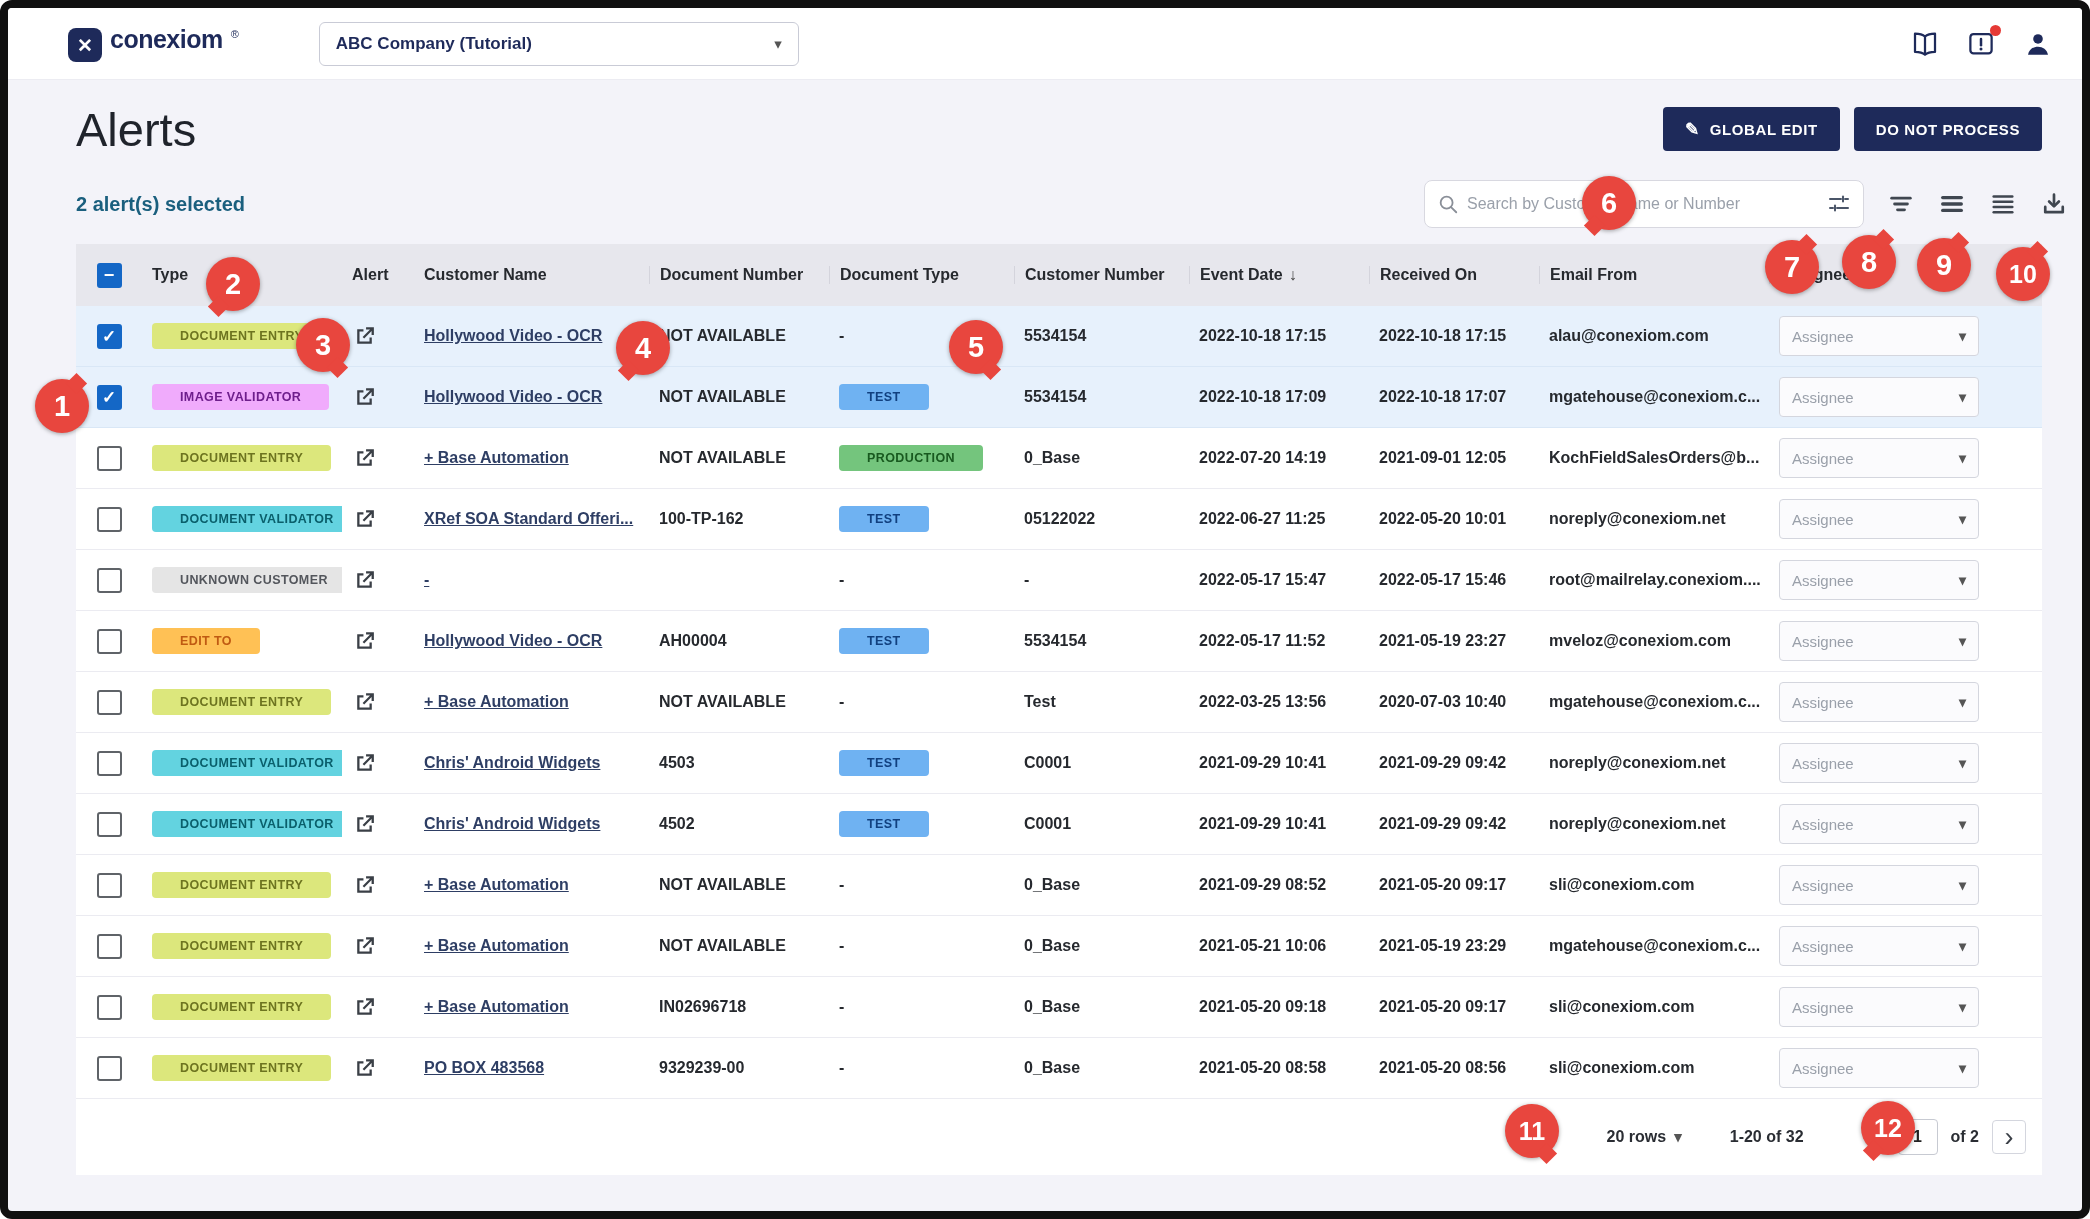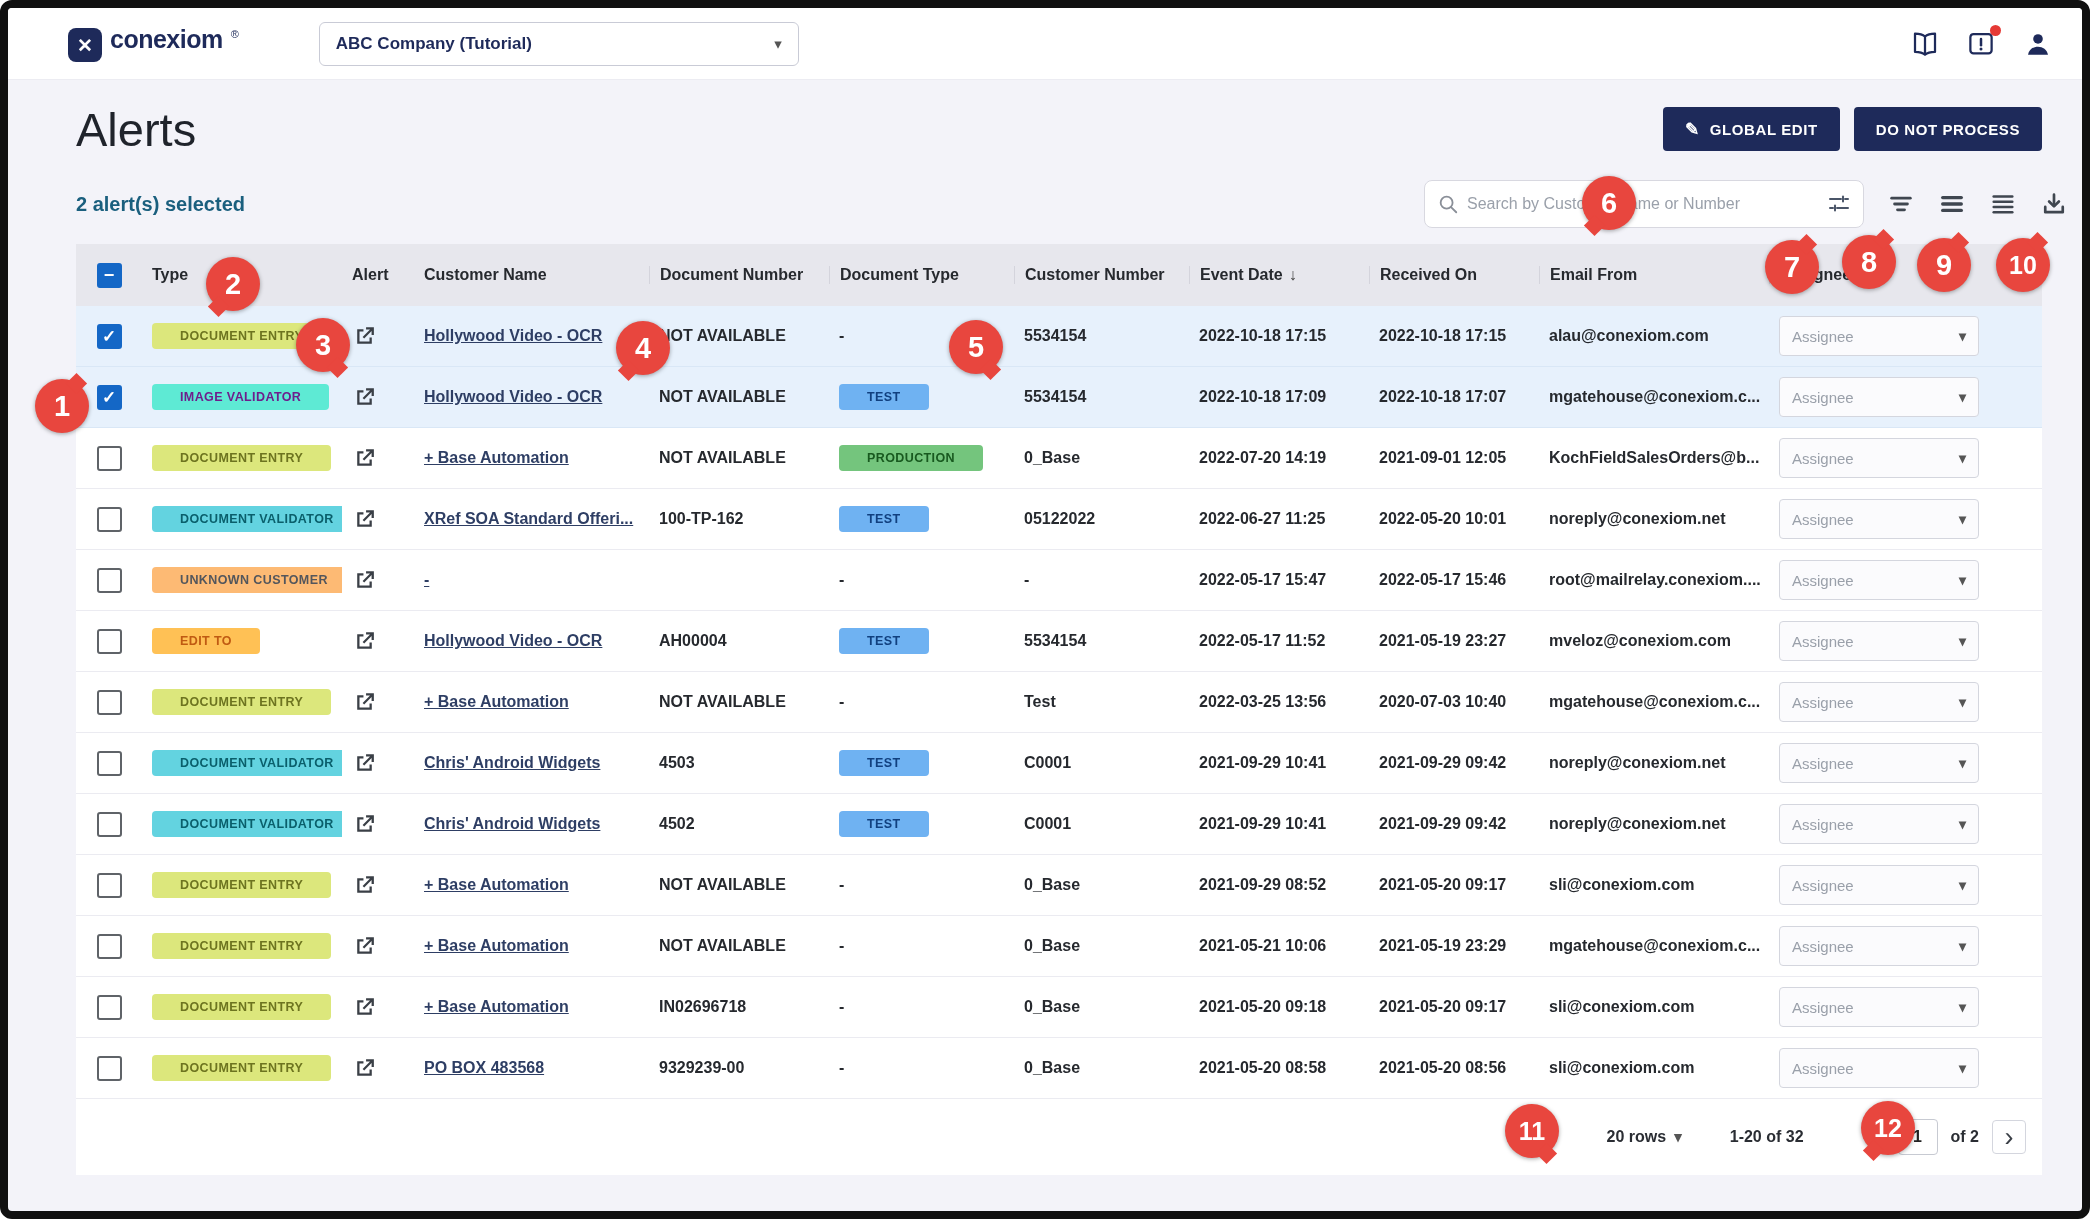--- a/index.html
+++ b/index.html
@@ -228,21 +228,21 @@
               <div class="assignee-select">
                 <span class="assignee-ph">Assignee</span>
                 <span class="caret">▾</span>
               </div>
             </div>
           </div>
           <div class="trow sel">
             <div class="cell c-check">
               <div class="checkbox checked">✓</div>
             </div>
-            <div class="cell c-type"><span class="badge" style="background: #5eead4; color: rgb(110, 30, 140);">IMAGE VALIDATOR</span></div>
+            <div class="cell c-type"><span class="badge" style="background: #f0abfc; color: rgb(110, 30, 140);">IMAGE VALIDATOR</span></div>
             <div class="cell c-alert"><span class="open-icon"><svg viewBox="0 0 24 24" width="25" height="25" fill="#3a3f46">
                   <path d="M5 5h6v2.2H7.2v9.6h9.6V13H19v6H5z"></path>
                   <path d="M13.5 3H21v7.5h-2.2V6.8l-7.1 7.1-1.5-1.5 7.1-7.1h-3.8z"></path>
                 </svg></span></div>
             <div class="cell c-cust"><a class="link">Hollywood Video - OCR</a></div>
             <div class="cell c-doc">NOT AVAILABLE</div>
             <div class="cell c-doctype"><span class="badge" style="background: rgb(111, 178, 242); color: rgb(17, 64, 127);">TEST</span></div>
             <div class="cell c-custnum">5534154</div>
             <div class="cell c-event">2022-10-18 17:09</div>
             <div class="cell c-recv">2022-10-18 17:07</div>
@@ -297,21 +297,21 @@
               <div class="assignee-select">
                 <span class="assignee-ph">Assignee</span>
                 <span class="caret">▾</span>
               </div>
             </div>
           </div>
           <div class="trow">
             <div class="cell c-check">
               <div class="checkbox"></div>
             </div>
-            <div class="cell c-type"><span class="badge" style="background: #fdba74; color: rgb(83, 86, 92);">UNKNOWN CUSTOMER</span></div>
+            <div class="cell c-type"><span class="badge" style="background: #e5e5e5; color: rgb(83, 86, 92);">UNKNOWN CUSTOMER</span></div>
             <div class="cell c-alert"><span class="open-icon"><svg viewBox="0 0 24 24" width="25" height="25" fill="#3a3f46">
                   <path d="M5 5h6v2.2H7.2v9.6h9.6V13H19v6H5z"></path>
                   <path d="M13.5 3H21v7.5h-2.2V6.8l-7.1 7.1-1.5-1.5 7.1-7.1h-3.8z"></path>
                 </svg></span></div>
             <div class="cell c-cust"><a class="link">-</a></div>
             <div class="cell c-doc"></div>
             <div class="cell c-doctype">-</div>
             <div class="cell c-custnum">-</div>
             <div class="cell c-event">2022-05-17 15:47</div>
             <div class="cell c-recv">2022-05-17 15:46</div>
@@ -555,21 +555,21 @@
         <span class="callout-num">7</span>
       </div>
       <div class="callout" style="left: 1842px; top: 235px;">
         <span class="tail tail-tr"></span>
         <span class="callout-num">8</span>
       </div>
       <div class="callout" style="left: 1917px; top: 238px;">
         <span class="tail tail-tr"></span>
         <span class="callout-num">9</span>
       </div>
-      <div class="callout two" style="left: 1996px; top: 238px; text-align: right;">
+      <div class="callout two" style="left: 1996px; top: 247px; text-align: right;">
         <span class="tail tail-tr"></span>
         <span class="callout-num">10</span>
       </div>
       <div class="callout two" style="left: 1505px; top: 1104px;">
         <span class="tail tail-br"></span>
         <span class="callout-num">11</span>
       </div>
       <div class="callout two" style="left: 1861px; top: 1101px;">
         <span class="tail tail-bl"></span>
         <span class="callout-num">12</span>

